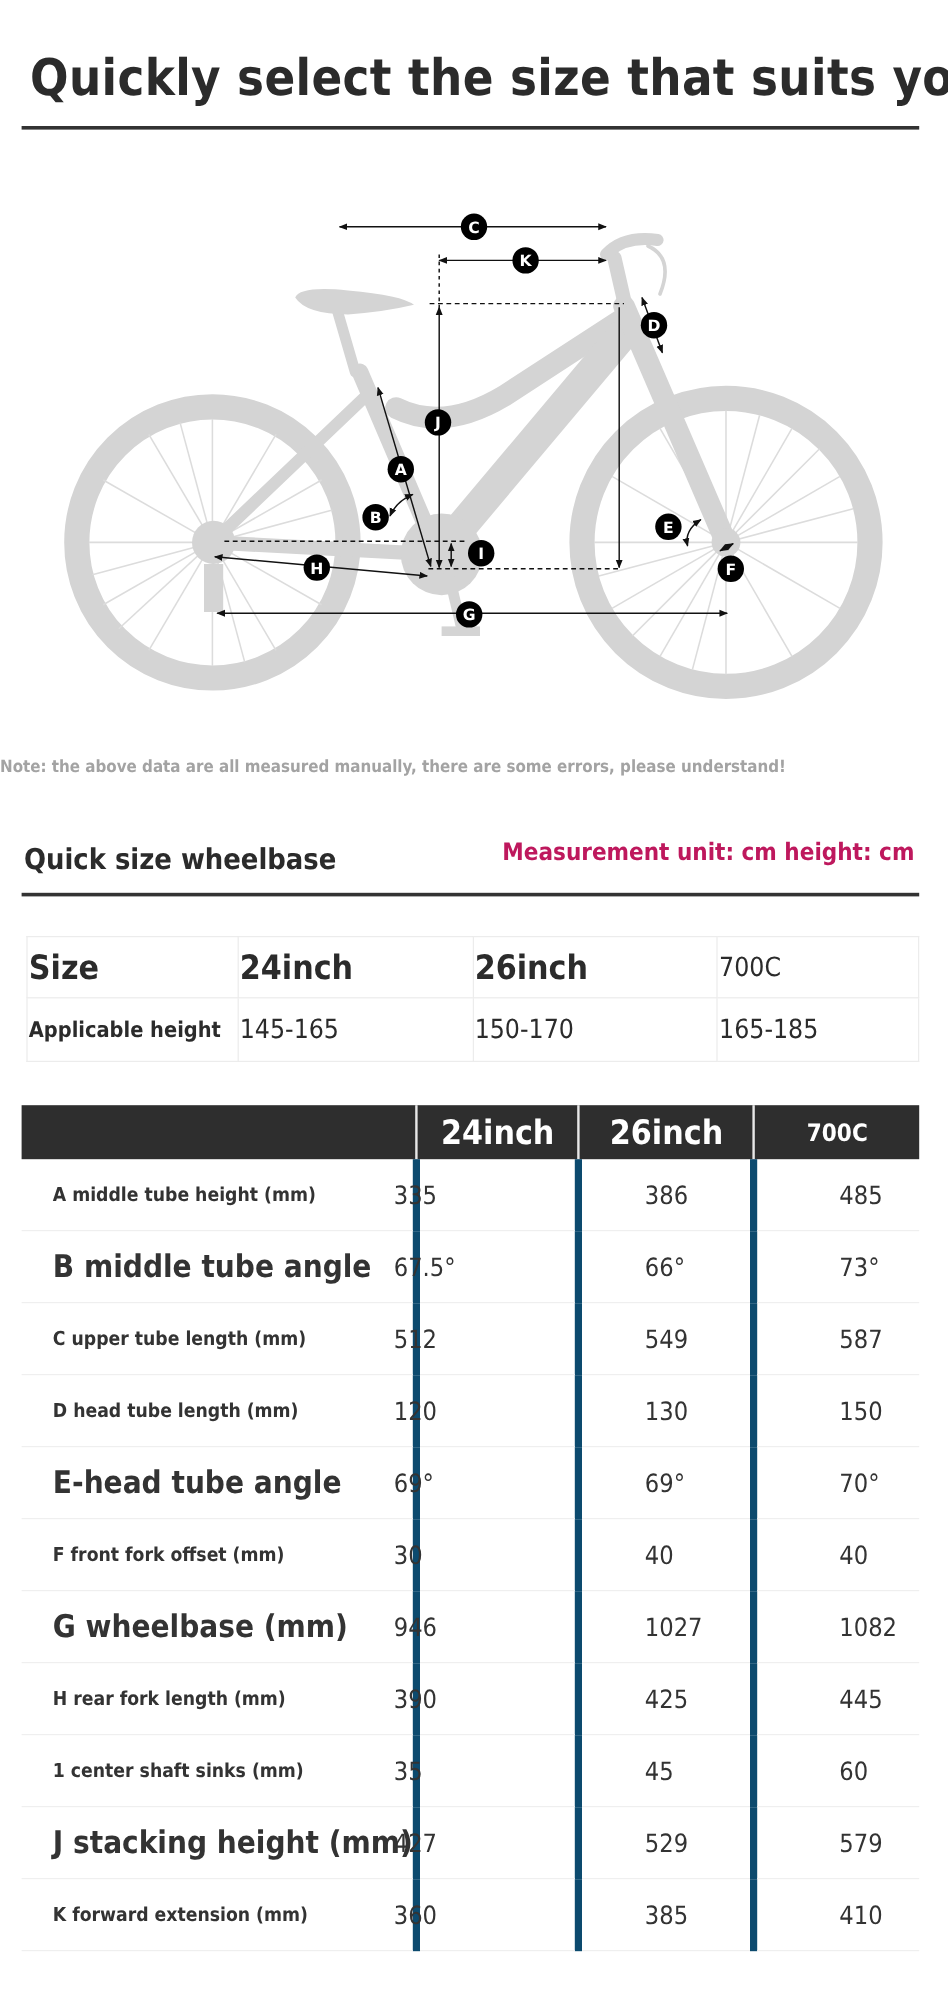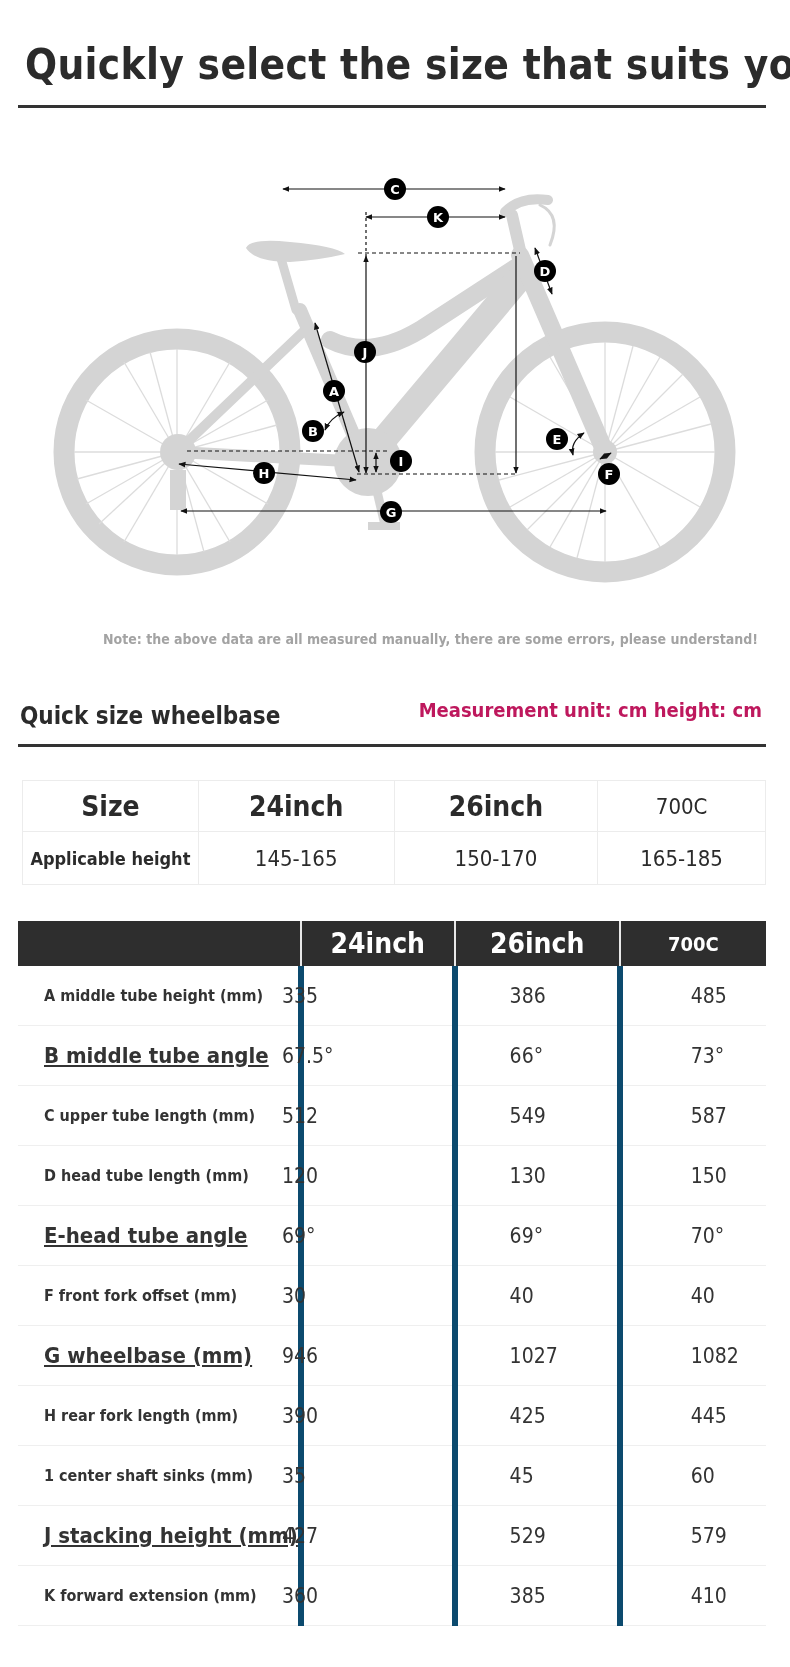--- a/index.html
+++ b/index.html
@@ -2,41 +2,41 @@
 <html><head>
 <meta charset="utf-8">
 <style>
   html, body { margin:0; padding:0; background:#ffffff; }
   body { width:790px; height:1667px; position:relative; overflow:hidden;
          font-family:"DejaVu Sans Condensed","DejaVu Sans", sans-serif; color:#2b2b2b; }
   .title { position:absolute; left:25px; top:40px; font-size:42px; font-weight:bold;
            letter-spacing:0.3px; color:#2b2b2b; white-space:nowrap; }
   .rule { position:absolute; left:18px; width:748px; height:3px; background:#333; }
   .diagram { position:absolute; left:0; top:130px; width:790px; height:470px; }
-  .note { position:absolute; left:0; width:758px; top:631px; text-align:right;
+  .note { position:absolute; left:0; width:758px; top:631px; text-align:left;
           font-size:14px; color:#a3a3a3; font-weight:bold; }
   .sec-title { position:absolute; left:20px; top:702px; font-size:24px; font-weight:bold; color:#2b2b2b; }
   .sec-unit { position:absolute; right:28px; top:698px; font-size:20px; font-weight:bold; color:#be185d; }
   table { border-collapse:collapse; }
   .size-tbl { position:absolute; left:22px; top:780px; width:744px; }
-  .size-tbl td { border:1px solid #ececec; text-align:center; color:#2b2b2b; }
+  .size-tbl td { border:1px solid #ececec; text-align:left; color:#2b2b2b; }
   .size-tbl tr.r1 td { height:48px; font-size:28px; font-weight:bold; }
   .size-tbl tr.r1 td.small { font-size:22px; font-weight:normal; }
   .size-tbl tr.r2 td { height:50px; font-size:22px; }
   .size-tbl tr.r2 td.lbl { font-size:18px; font-weight:bold; }
   .geo { position:absolute; left:18px; top:921px; width:748px; }
   .geo th { background:#2e2e2e; color:#fff; height:45px; font-size:28px; font-weight:bold;
             border-left:2px solid #e8e8e8; text-align:center; padding:0; }
   .geo th:first-child { border-left:none; }
   .geo th.small { font-size:20px; }
   .geo td { height:59px; border-bottom:1px solid #efefef; border-left:6px solid #0c4a6e;
             font-size:21px; color:#333; padding:0; }
   .geo td.lbl { border-left:none; font-weight:bold; font-size:16px; padding-left:26px;
                 white-space:nowrap; position:relative; }
-  .geo td.lbl.big { font-size:22px;text-decoration:underline; }
+  .geo td.lbl.big { font-size:26px; }
   .geo td.v1 { padding-left:0; }
   .geo td.v1 span { position:relative; left:-22px; }
   .geo td.v2 { padding-left:52px; }
   .geo td.v3 { padding-left:68px;margin-top:28px; }
 </style>
 </head>
 <body>
 
 <div class="title">Quickly select the size that suits you</div>
 <div class="rule" style="top:105px;"></div>

